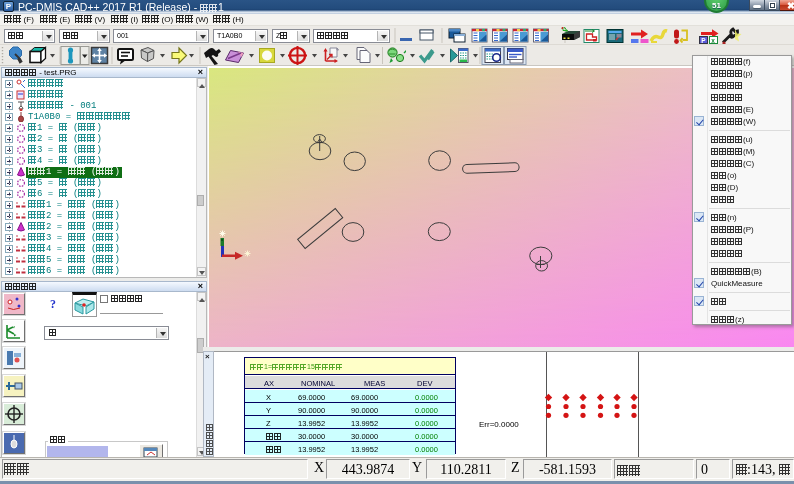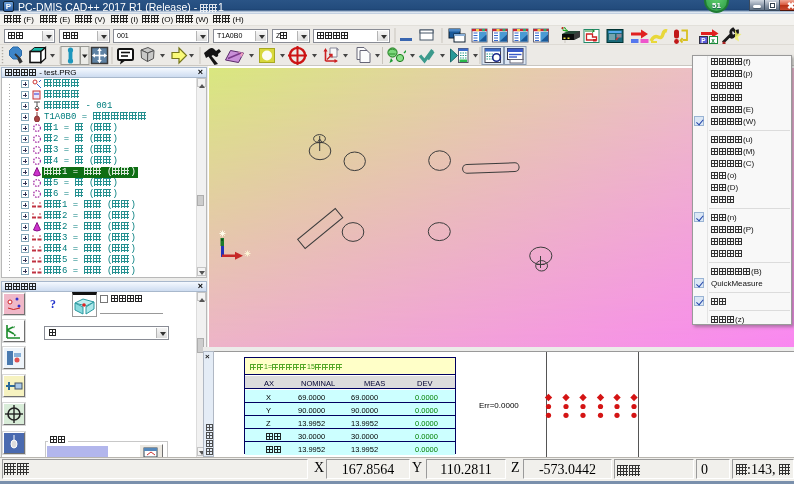--- a/index.html
+++ b/index.html
@@ -5,21 +5,21 @@
 body{font-family:"Liberation Sans",sans-serif;position:relative}
 .a{position:absolute}
 .k{display:inline-block;background:
  repeating-linear-gradient(to bottom,currentColor 0,currentColor 1px,transparent 1px,transparent 3px),
  repeating-linear-gradient(to right,currentColor 0,currentColor 1px,transparent 1px,transparent 3px);opacity:.85}
 .ci{border:1px solid #898c95;background:#fff;font-size:7px;color:#000}
 .cmb .ar{position:absolute;right:1px;top:1px;bottom:1px;width:11px;background:linear-gradient(#f6f6f6,#dcdcdc);border-left:1px solid #b5b5b5}
 .cmb .ar:after{content:"";position:absolute;left:2.5px;top:4px;border:3px solid transparent;border-top:4px solid #333}
 .tb{background:#eceae6}
 .mi{position:absolute;top:0;height:13px;line-height:13px;font-size:8px;color:#000}
-.treerow{position:absolute;left:16px;width:194px;height:11px;font-family:"Liberation Mono",monospace;font-size:9px;line-height:11px;color:#007d7d;white-space:nowrap}
+.treerow{position:absolute;left:0;width:194px;height:11px;font-family:"Liberation Mono",monospace;font-size:9px;line-height:11px;color:#007d7d;white-space:nowrap}
 .plus{position:absolute;left:5px;top:1.5px;width:8px;height:8px;border:1px solid #88aabb;background:#fff}
 .plus:before{content:"";position:absolute;left:1px;top:2.5px;width:4px;height:1px;background:#335}
 .plus:after{content:"";position:absolute;left:2.5px;top:1px;width:1px;height:4px;background:#335}
 .sb{background:#f1f1f1;border-left:1px solid #dcdcdc}
 .sbb{position:absolute;width:9px;height:9px;background:#f3f3f3;border:1px solid #c4c4c4}
 .arr{position:absolute;width:0;height:0;border:3px solid transparent}
 .thumb{position:absolute;width:7px;background:#cdcdcd;border:1px solid #aeaeae}
 .menu-it{position:absolute;left:17px;height:12px;line-height:12px;font-size:8px;color:#111;white-space:nowrap}
 .chk{position:absolute;left:2px;width:10px;height:10px;background:#dbe7f5;border:1px solid #9ab4d4}
 .chk:after{content:"";position:absolute;left:3px;top:1px;width:3px;height:5.5px;border:solid #2244aa;border-width:0 1.3px 1.3px 0;transform:rotate(40deg)}
@@ -540,21 +540,21 @@
     <span class="a" style="left:53px;top:2.5px">30.0000</span>
     <span class="a" style="left:106px;top:2.5px">30.0000</span>
     <span class="a" style="left:170px;top:2.5px;color:#008000">0.0000</span>
   </div>
 <div class="a" style="left:245px;top:442px;width:210px;height:13px;background:#ccffff;font-size:7.5px;color:#000">
     <span class="a" style="left:21px;top:2.5px"><i class="k" style="width:7px;height:7px;margin-right:1px;vertical-align:-1px"></i><i class="k" style="width:7px;height:7px;margin-right:1px;vertical-align:-1px"></i></span>
     <span class="a" style="left:53px;top:2.5px">13.9952</span>
     <span class="a" style="left:106px;top:2.5px">13.9952</span>
     <span class="a" style="left:170px;top:2.5px;color:#008000">0.0000</span>
   </div>
-<div class="a" style="left:479px;top:401px;font-size:8px;color:#000">Err=0.0000</div>
+<div class="a" style="left:479px;top:420px;font-size:8px;color:#000">Err=0.0000</div>
 <div class="a" style="left:546px;top:352px;width:1px;height:105px;background:#555"></div>
 <div class="a" style="left:638px;top:352px;width:1px;height:105px;background:#555"></div>
 <svg class="a" style="left:544px;top:393px" width="96" height="27" viewBox="0 0 96 27">
     <rect x="1.9" y="1.9" width="5.2" height="5.2" transform="rotate(45 4.5 4.5)" fill="#d41414"></rect>
     <circle cx="4.5" cy="13.5" r="2.6" fill="#d41414"></circle>
     <circle cx="4.5" cy="22.3" r="2.6" fill="#d41414"></circle>
     <rect x="19.4" y="1.9" width="5.2" height="5.2" transform="rotate(45 22 4.5)" fill="#d41414"></rect>
     <circle cx="22" cy="13.5" r="2.6" fill="#d41414"></circle>
     <circle cx="22" cy="22.3" r="2.6" fill="#d41414"></circle>
     <rect x="36.4" y="1.9" width="5.2" height="5.2" transform="rotate(45 39 4.5)" fill="#d41414"></rect>
@@ -599,20 +599,20 @@
 <div class="a" style="left:709px;top:292.0px;width:81px;height:1px;background:#dcdcdc"></div>
 <div class="a menu-it" style="left:711px;top:295.5px"><i class="k" style="width:7px;height:7px;margin-right:1px;vertical-align:-1px"></i><i class="k" style="width:7px;height:7px;margin-right:1px;vertical-align:-1px"></i></div>
 <div class="chk" style="left:694px;top:295.5px"></div>
 <div class="a" style="left:709px;top:310.0px;width:81px;height:1px;background:#dcdcdc"></div>
 <div class="a menu-it" style="left:711px;top:313.5px"><i class="k" style="width:7px;height:7px;margin-right:1px;vertical-align:-1px"></i><i class="k" style="width:7px;height:7px;margin-right:1px;vertical-align:-1px"></i><i class="k" style="width:7px;height:7px;margin-right:1px;vertical-align:-1px"></i>(z)</div>
 <div class="a" style="left:0;top:457px;width:794px;height:24px;background:#f0efeb;border-top:1px solid #b8b5af"></div>
 <div class="a" style="left:0;top:481px;width:794px;height:3px;background:#7a90ac"></div>
 <div class="a fld" style="left:2px;top:459px;width:306px;height:20px"></div>
 <div class="a" style="left:4px;top:461px;color:#111"><i class="k" style="width:12px;height:12px;margin-right:1px;vertical-align:0px"></i><i class="k" style="width:12px;height:12px;margin-right:1px;vertical-align:0px"></i></div>
 <div class="a" style="left:314px;top:460px;font-family:'Liberation Serif',serif;font-size:14px;color:#000">X</div>
-<div class="a fld" style="left:326px;top:459px;width:84px;height:20px;text-align:center;line-height:19px;font-family:'Liberation Serif',serif;font-size:14px;color:#000">167.8564</div>
+<div class="a fld" style="left:326px;top:459px;width:84px;height:20px;text-align:center;line-height:19px;font-family:'Liberation Serif',serif;font-size:14px;color:#000">443.9874</div>
 <div class="a" style="left:412px;top:460px;font-family:'Liberation Serif',serif;font-size:14px;color:#000">Y</div>
 <div class="a fld" style="left:426px;top:459px;width:80px;height:20px;text-align:center;line-height:19px;font-family:'Liberation Serif',serif;font-size:14px;color:#000">110.2811</div>
 <div class="a" style="left:511px;top:460px;font-family:'Liberation Serif',serif;font-size:14px;color:#000">Z</div>
-<div class="a fld" style="left:523px;top:459px;width:89px;height:20px;text-align:center;line-height:19px;font-family:'Liberation Serif',serif;font-size:14px;color:#000">-573.0442</div>
+<div class="a fld" style="left:523px;top:459px;width:89px;height:20px;text-align:center;line-height:19px;font-family:'Liberation Serif',serif;font-size:14px;color:#000">-581.1593</div>
 <div class="a fld" style="left:614px;top:459px;width:80px;height:20px"></div>
 <div class="a" style="left:617px;top:462px;color:#111"><i class="k" style="width:11px;height:11px;margin-right:1px;vertical-align:0px"></i><i class="k" style="width:11px;height:11px;margin-right:1px;vertical-align:0px"></i></div>
 <div class="a fld" style="left:696px;top:459px;width:34px;height:20px;text-align:left;padding-left:4px;line-height:19px;font-family:'Liberation Serif',serif;font-size:14px;color:#000">0</div>
 <div class="a fld" style="left:732px;top:459px;width:62px;height:20px;line-height:19px;padding-left:3px;font-family:'Liberation Serif',serif;font-size:14px;color:#000"><span style="color:#111"><i class="k" style="width:11px;height:11px;margin-right:0px;vertical-align:-1px"></i></span>:143, <span style="color:#111"><i class="k" style="width:11px;height:11px;margin-right:0px;vertical-align:-1px"></i></span></div>
 </body></html>

